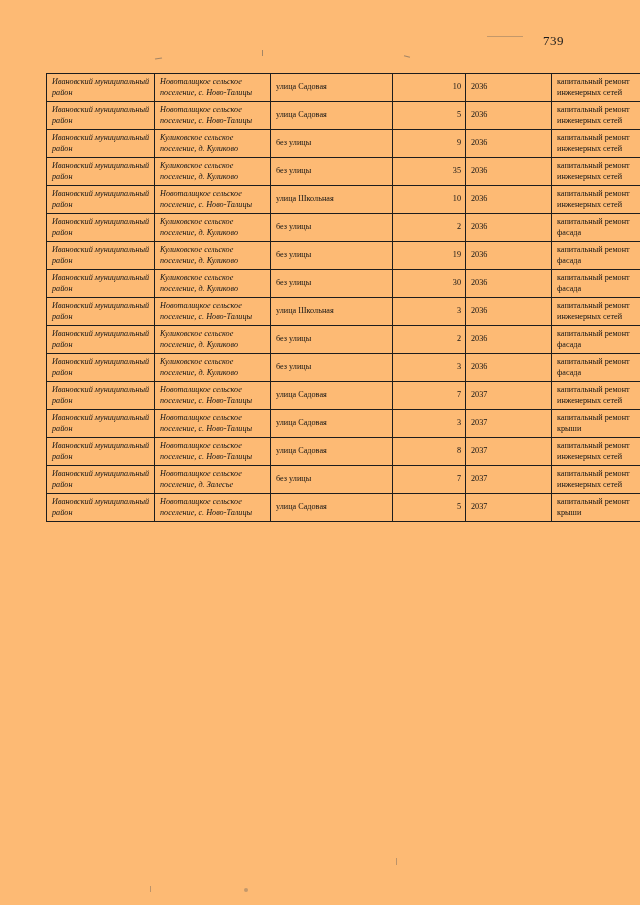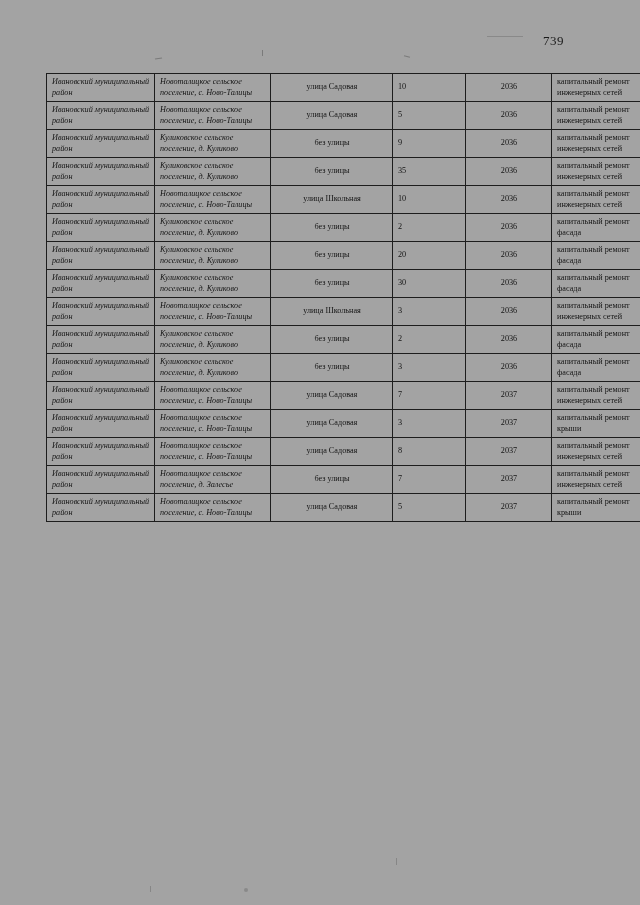--- a/index.html
+++ b/index.html
@@ -12,21 +12,21 @@
     height: 905px;
     font-family: "Liberation Serif", serif;
     color: #111;
     position: relative;
     overflow: hidden;
   }
   .page {
     position: relative;
     width: 640px;
     height: 905px;
-    background: #a3a3a3;
+    background: #fdba74;
   }
   .page-number {
     position: absolute;
     top: 33px;
     right: 76px;
     font-size: 13px;
     letter-spacing: 0.5px;
     color: #1a1a1a;
   }
   .scan-mark {
@@ -53,23 +53,23 @@
   table.reg td {
     border: 1px solid #1d1d1d;
     font-size: 8.2px;
     line-height: 1.28;
     padding: 3px 4px 3px 5px;
     vertical-align: middle;
     color: #141414;
   }
   td.c-district { width: 98px; font-style: italic; }
   td.c-settlement { width: 106px; font-style: italic; }
-  td.c-street { width: 112px; text-align: center; padding-left: 7px; }
-  td.c-house { width: 63px; text-align: left; }
-  td.c-year { width: 76px; text-align: center; }
+  td.c-street { width: 112px; text-align: left; padding-left: 7px; }
+  td.c-house { width: 63px; text-align: right; }
+  td.c-year { width: 76px; }
   td.c-work { width: 94px; text-align: left; padding-left: 6px; }
 </style>
 </head>
 <body>
 
 <div class="page">
 
   <div class="page-number">739</div>
 
   <div class="scan-mark m1"></div>
@@ -127,21 +127,21 @@
           <td class="c-settlement">Куликовское сельское поселение, д. Куликово</td>
           <td class="c-street">без улицы</td>
           <td class="c-house">2</td>
           <td class="c-year">2036</td>
           <td class="c-work">капитальный ремонт фасада</td>
         </tr>
         <tr>
           <td class="c-district">Ивановский муниципальный район</td>
           <td class="c-settlement">Куликовское сельское поселение, д. Куликово</td>
           <td class="c-street">без улицы</td>
-          <td class="c-house">20</td>
+          <td class="c-house">19</td>
           <td class="c-year">2036</td>
           <td class="c-work">капитальный ремонт фасада</td>
         </tr>
         <tr>
           <td class="c-district">Ивановский муниципальный район</td>
           <td class="c-settlement">Куликовское сельское поселение, д. Куликово</td>
           <td class="c-street">без улицы</td>
           <td class="c-house">30</td>
           <td class="c-year">2036</td>
           <td class="c-work">капитальный ремонт фасада</td>

